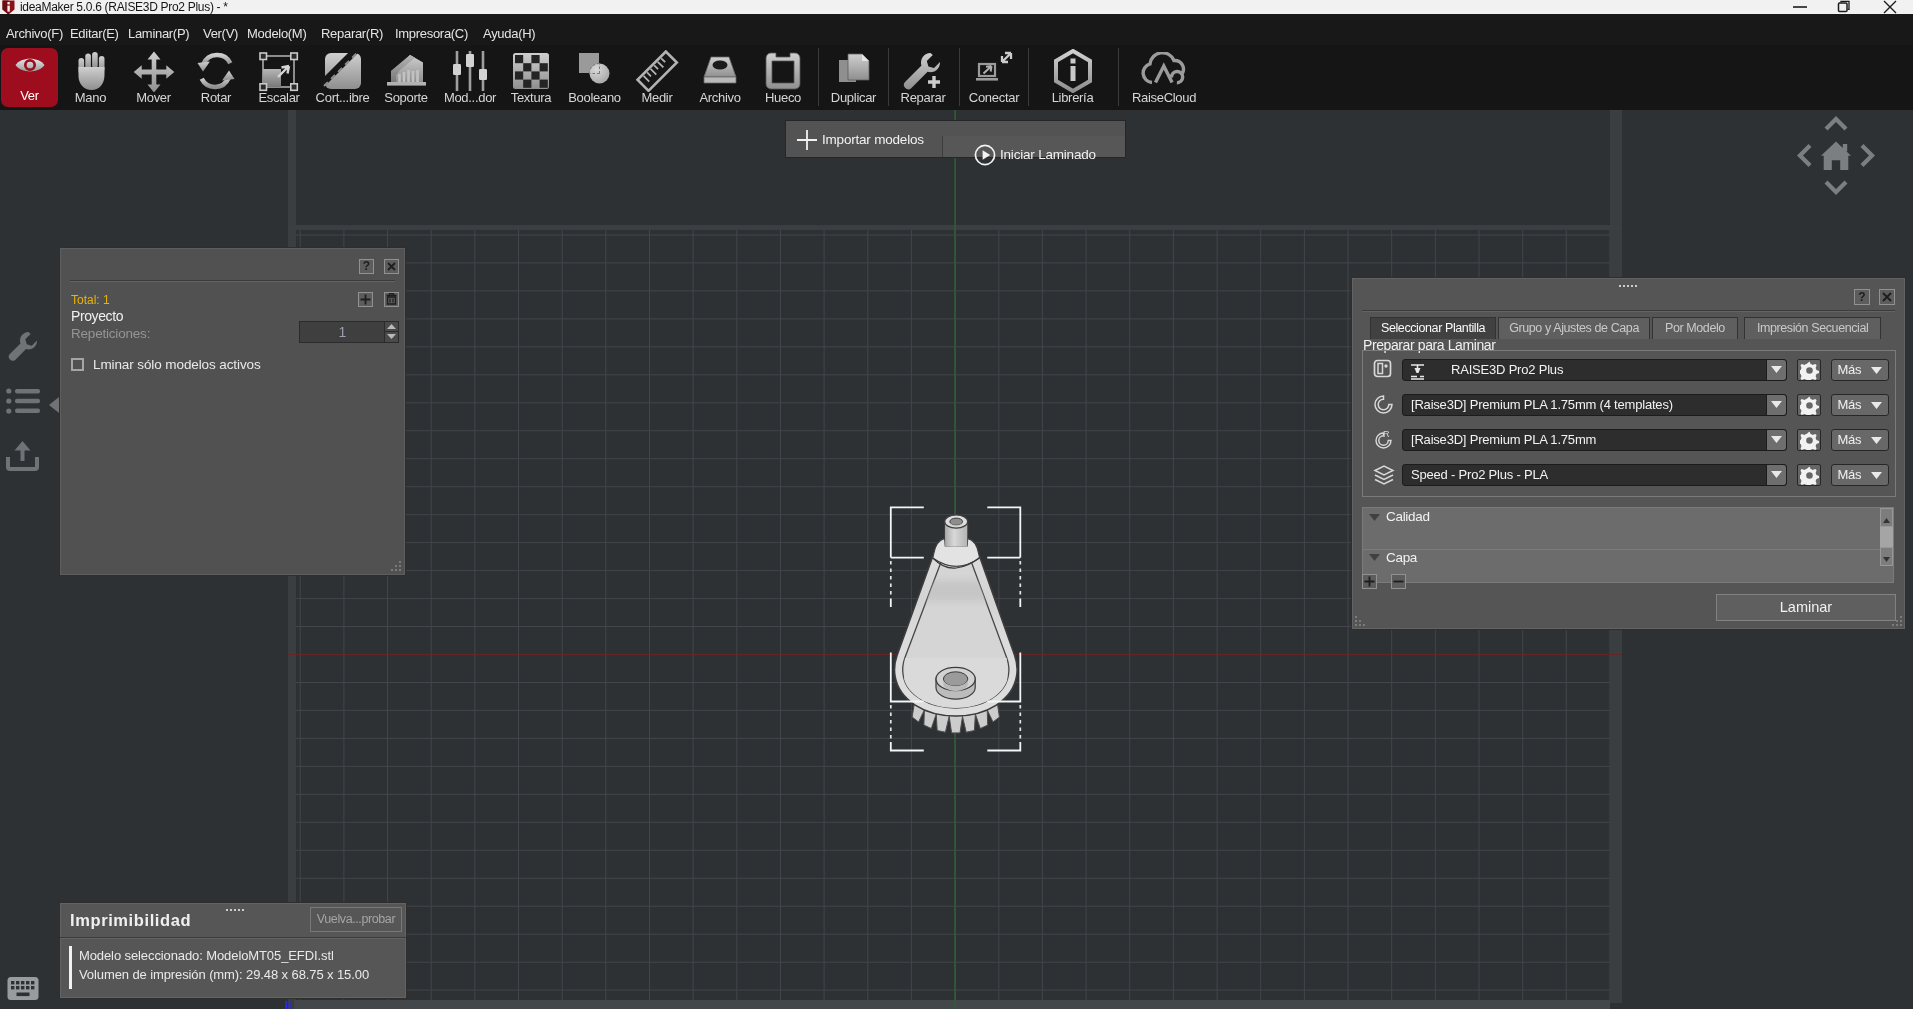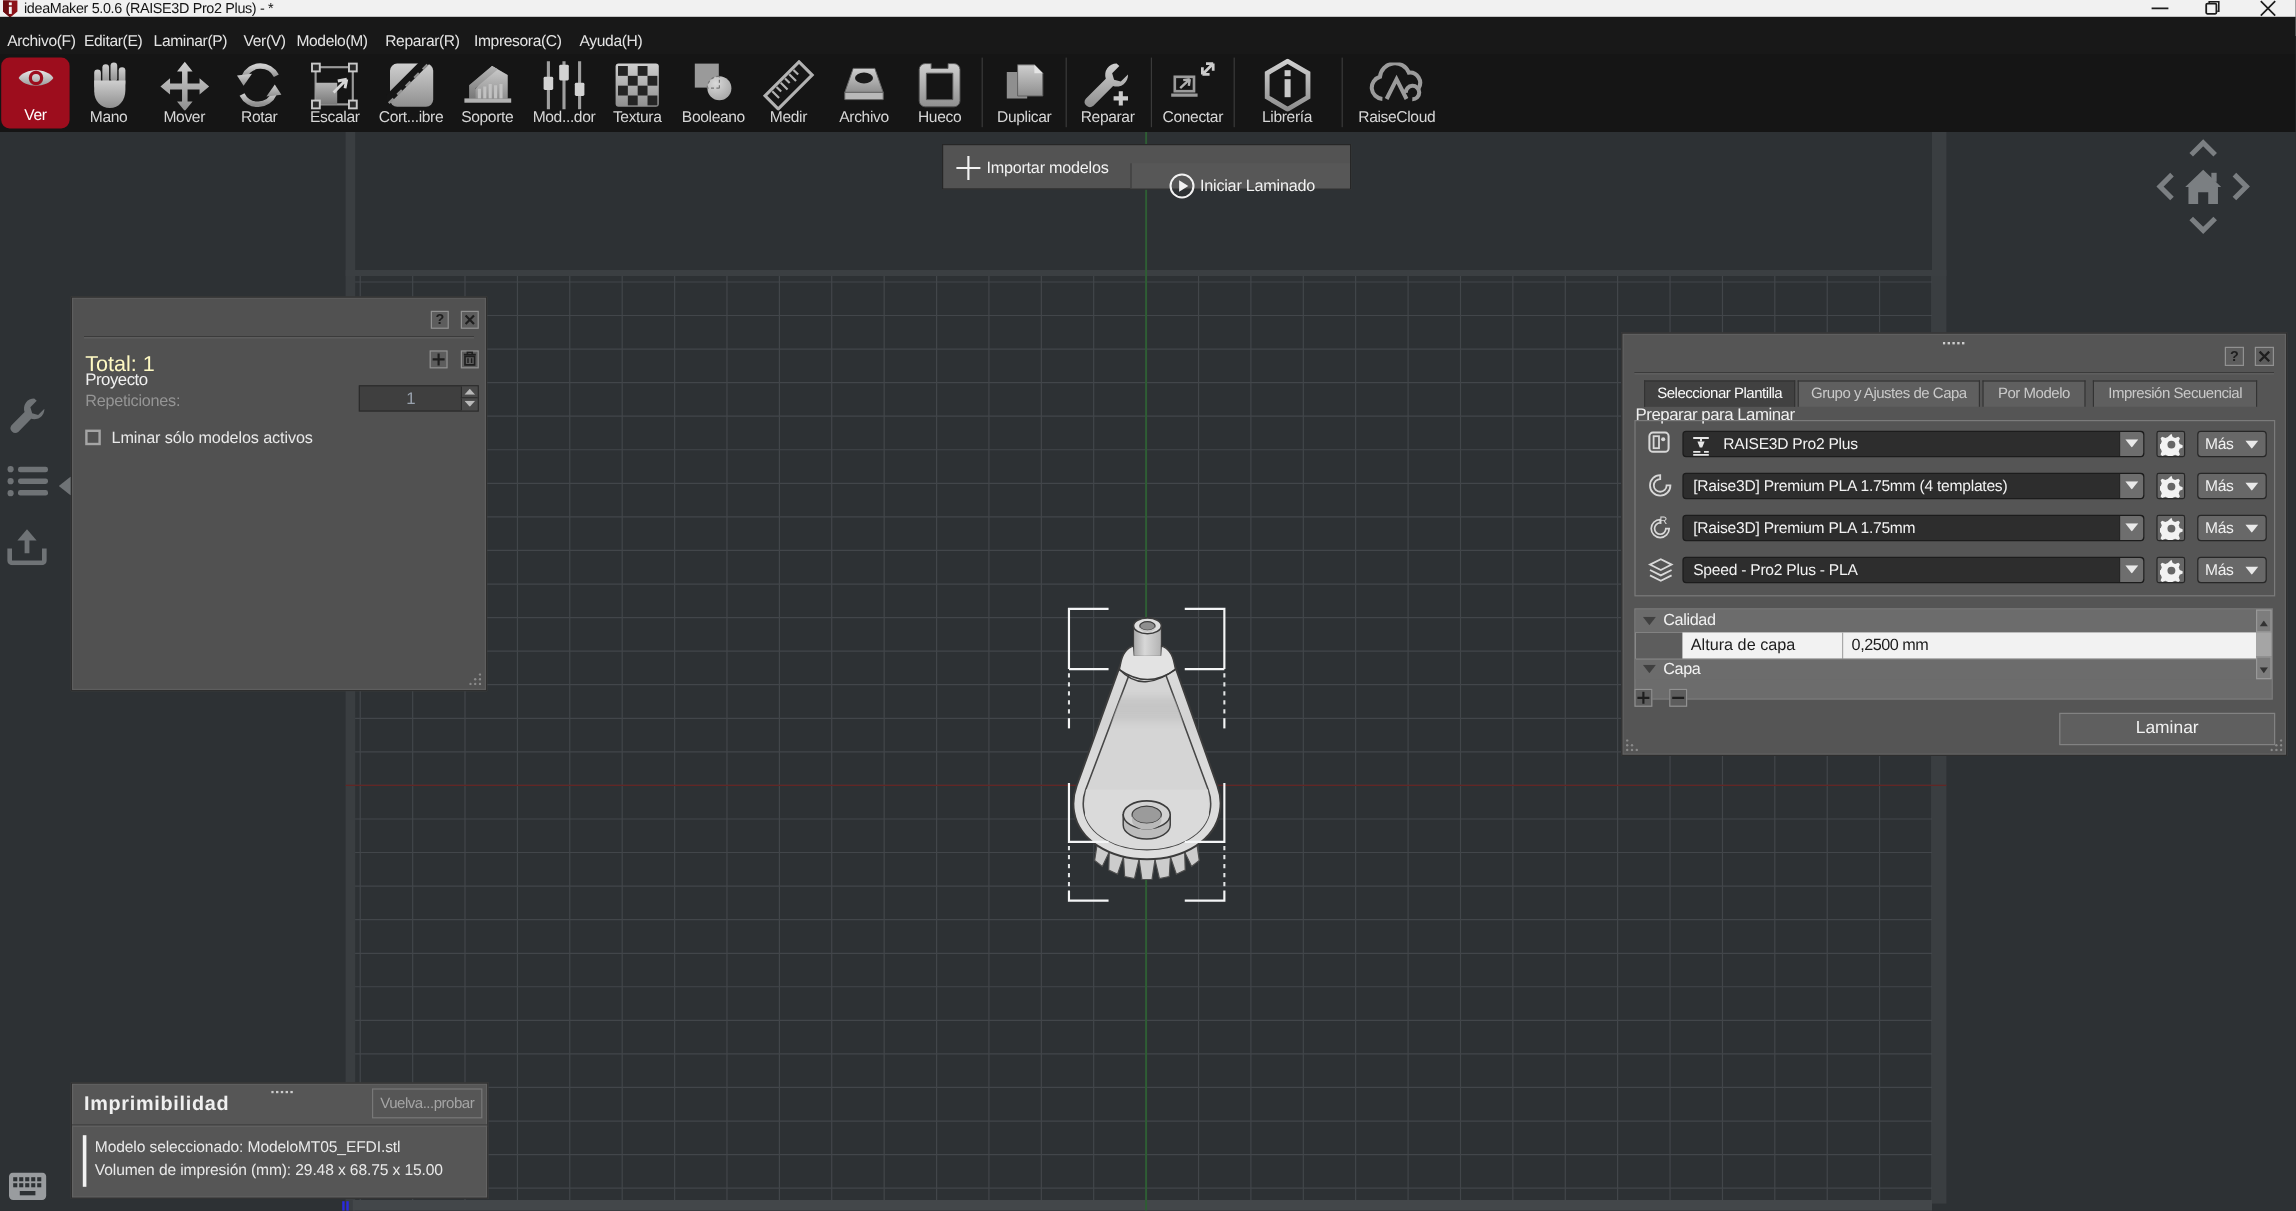--- a/index.html
+++ b/index.html
@@ -474,21 +474,21 @@
 <div id="navclu"></div>
 <div id="proy">
   <div class="ptitle abs" style="left:11px;top:13px">Proyecto</div>
   <div class="sqbtn" style="left:299px;top:11px">?</div>
   <div class="sqbtn" style="left:324px;top:11px">
     <svg width="9" height="9" viewBox="0 0 9 9" style="margin-top:2px">
         <path d="M1 1 l7 7 M8 1 l-7 7" stroke="#1e1e1e" stroke-width="1.8"></path>
       </svg>
   </div>
   <div class="sepline" style="top:32px"></div>
-  <div class="abs" style="left:11px;top:45px;font-size:18px;color:#fef9c3">Total: 1</div>
+  <div class="abs" style="left:11px;top:45px;font-size:12px;color:#eab308">Total: 1</div>
   <div class="sqbtn" style="left:298px;top:44px">
     <svg width="11" height="11" viewBox="0 0 11 11" style="margin-top:1px">
         <path d="M5.5 0.5 v10 M0.5 5.5 h10" stroke="#1e1e1e" stroke-width="1.8"></path>
       </svg>
   </div>
   <div class="sqbtn" style="left:324px;top:44px">
     <svg width="11" height="12" viewBox="0 0 11 12" style="margin-top:0px">
       <path d="M0.5 2.5 h10 M3.5 2 v-1.5 h4 V2" stroke="#1e1e1e" stroke-width="1.4" fill="none"></path>
       <path d="M1.5 4 h8 v7 h-8 z" fill="none" stroke="#1e1e1e" stroke-width="1.4"></path>
       <path d="M4 5.5 v4 M7 5.5 v4" stroke="#1e1e1e" stroke-width="1.2"></path>
@@ -556,21 +556,21 @@
         <rect x="1.5" y="1.5" width="16" height="16" rx="3" fill="none" stroke="#d8d8d8" stroke-width="1.7"></rect>
         <rect x="5" y="4.5" width="4.5" height="10" fill="none" stroke="#d8d8d8" stroke-width="1.5"></rect>
         <circle cx="13" cy="7" r="1.7" fill="#d8d8d8"></circle>
       </svg>
       <div class="pdrop">
         <svg style="position:absolute;left:6px;top:3px" width="17" height="17" viewBox="0 0 17 17">
           <path d="M2 2 h13 M8.5 2 v3" stroke="#e8e8e8" stroke-width="1.6" fill="none"></path>
           <path d="M5.5 5 h6 l-2 5 h-2 z" fill="#e8e8e8"></path>
           <path d="M2 13.5 h6 M11 13.5 h4 M2 16 h13" stroke="#e8e8e8" stroke-width="1.5" fill="none"></path>
         </svg>
-        <span style="margin-left:33px">RAISE3D Pro2 Plus</span>
+        <span style="margin-left:48px">RAISE3D Pro2 Plus</span>
         <div class="parr"><svg width="11" height="7" viewBox="0 0 11 7">
               <path d="M0 0 h11 L5.5 7 Z" fill="#e9e9e9"></path>
             </svg></div>
       </div>
       <div class="pgear"><svg width="19" height="19" viewBox="0 0 19 19">
             <path fill="#f2f2f2" d="M9.5 0.5 l1.1 2.6 a6.6 6.6 0 0 1 2 .8 l2.7 -1 1.3 1.3 -1 2.7 a6.6 6.6 0 0 1 .8 2 l2.6 1.1 0 1.9 -2.6 1.1 a6.6 6.6 0 0 1 -.8 2 l1 2.7 -1.3 1.3 -2.7 -1 a6.6 6.6 0 0 1 -2 .8 l-1.1 2.6 -1.9 0 -1.1 -2.6 a6.6 6.6 0 0 1 -2 -.8 l-2.7 1 -1.3 -1.3 1 -2.7 a6.6 6.6 0 0 1 -.8 -2 l-2.6 -1.1 0 -1.9 2.6 -1.1 a6.6 6.6 0 0 1 .8 -2 l-1 -2.7 1.3 -1.3 2.7 1 a6.6 6.6 0 0 1 2 -.8 z M9.5 6.2 a3.3 3.3 0 1 0 0 6.6 a3.3 3.3 0 0 0 0 -6.6 z"></path>
           </svg></div>
       <div class="pmas">Más <svg width="11" height="7" viewBox="0 0 11 7" style="margin-left:7px">
             <path d="M0 0 h11 L5.5 7 Z" fill="#e9e9e9"></path>
           </svg></div>
@@ -628,25 +628,20 @@
             <path d="M0 0 h11 L5.5 7 Z" fill="#e9e9e9"></path>
           </svg></div>
     </div>
   </div>
   <div class="abs" style="left:10px;top:229px;width:532px;height:76px;border:1px solid #7b7b7b;background:#6c6c6c">
     <div class="abs" style="left:0;top:0;width:517px;height:19px;background:#6c6c6c">
       <svg class="abs" style="left:6px;top:6px" width="11" height="7" viewBox="0 0 11 7">
           <path d="M0 0 h11 L5.5 7 Z" fill="#404040"></path>
         </svg>
       <div class="abs" style="left:23px;top:1px;font-size:13.5px;letter-spacing:-0.3px;color:#f2f2f2">Calidad</div>
-    </div>
-    <div class="abs" style="left:0;top:19px;width:517px;height:22px;background:#f2f2f2">
-      <div class="abs" style="left:0;top:0;width:39px;height:22px;background:#5d5d5d"></div>
-      <div class="abs" style="left:39px;top:0;width:134px;height:22px;border-right:1px solid #a9a9a9;font-size:13.5px;color:#1c1c1c;padding:3px 0 0 7px">Altura de capa</div>
-      <div class="abs" style="left:180px;top:3px;font-size:13.5px;letter-spacing:-0.4px;color:#1c1c1c">0,2500 mm</div>
     </div>
     <div class="abs" style="left:0;top:41px;width:517px;height:17px;background:#6c6c6c;border-top:1px solid #7b7b7b">
       <svg class="abs" style="left:6px;top:4px" width="11" height="7" viewBox="0 0 11 7">
           <path d="M0 0 h11 L5.5 7 Z" fill="#404040"></path>
         </svg>
       <div class="abs" style="left:23px;top:0px;font-size:13.5px;letter-spacing:-0.3px;color:#f2f2f2">Capa</div>
     </div>
     <div class="abs" style="left:517px;top:0;width:13px;height:58px;background:#8b8b8b">
       <div style="height:19px;background:#7d7d7d;border:1px solid #989898;text-align:center"><svg width="7" height="5" viewBox="0 0 7 5" style="margin-top:6px">
             <path d="M0 5 L3.5 0 L7 5 Z" fill="#333"></path>

